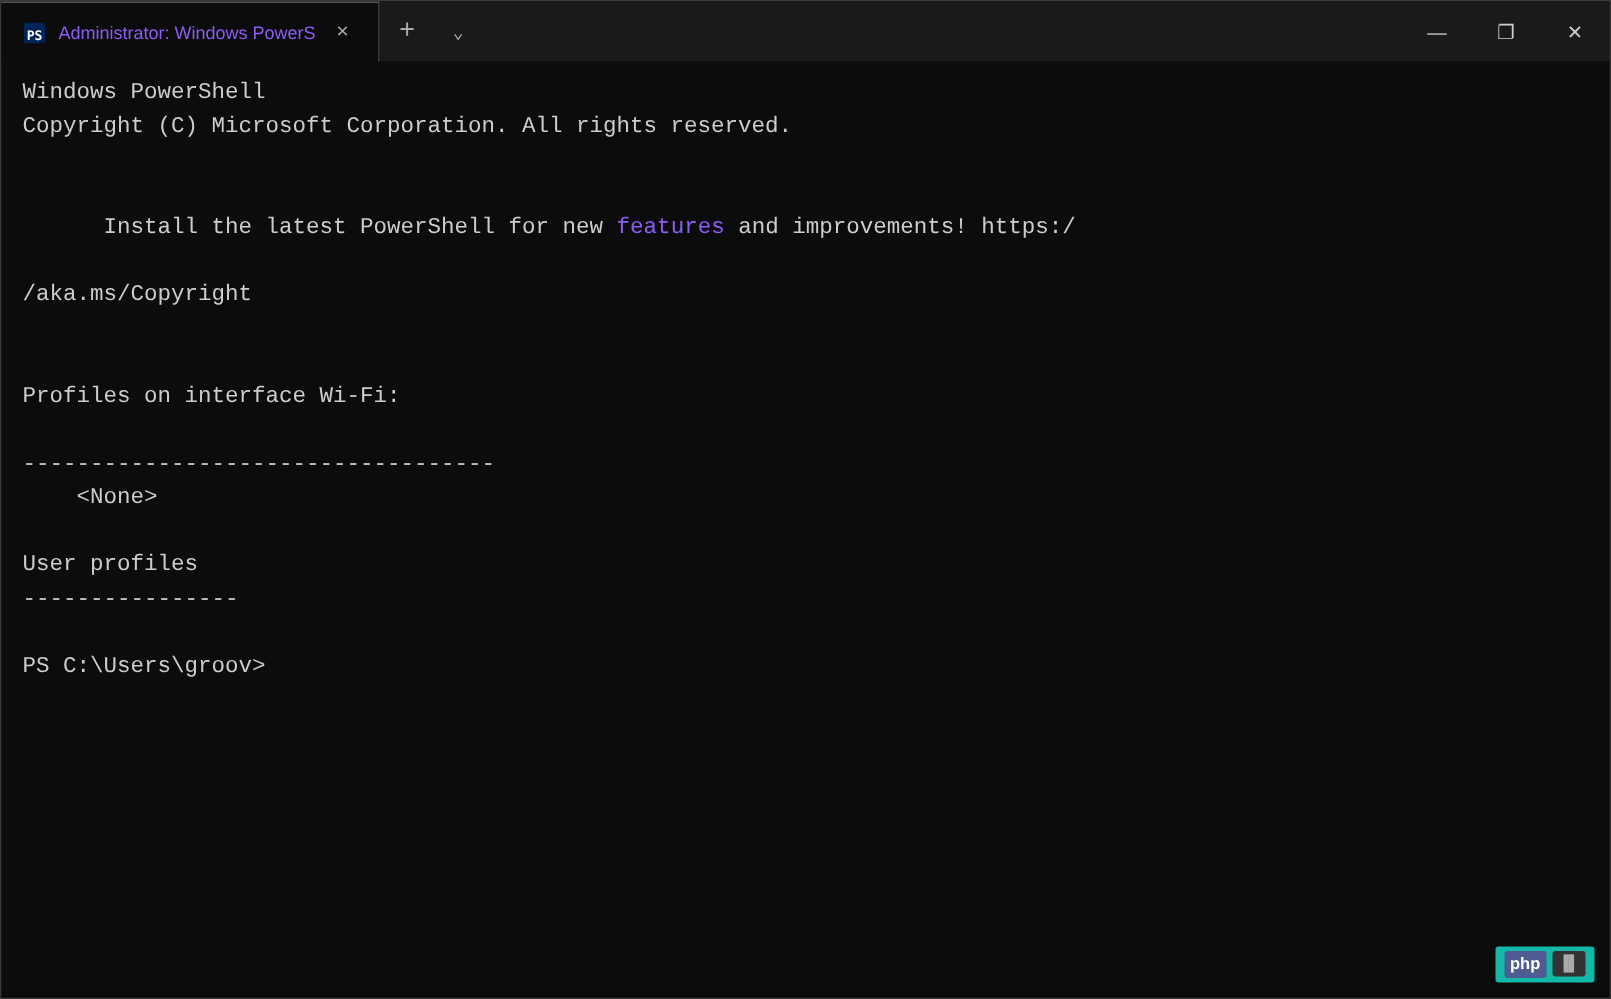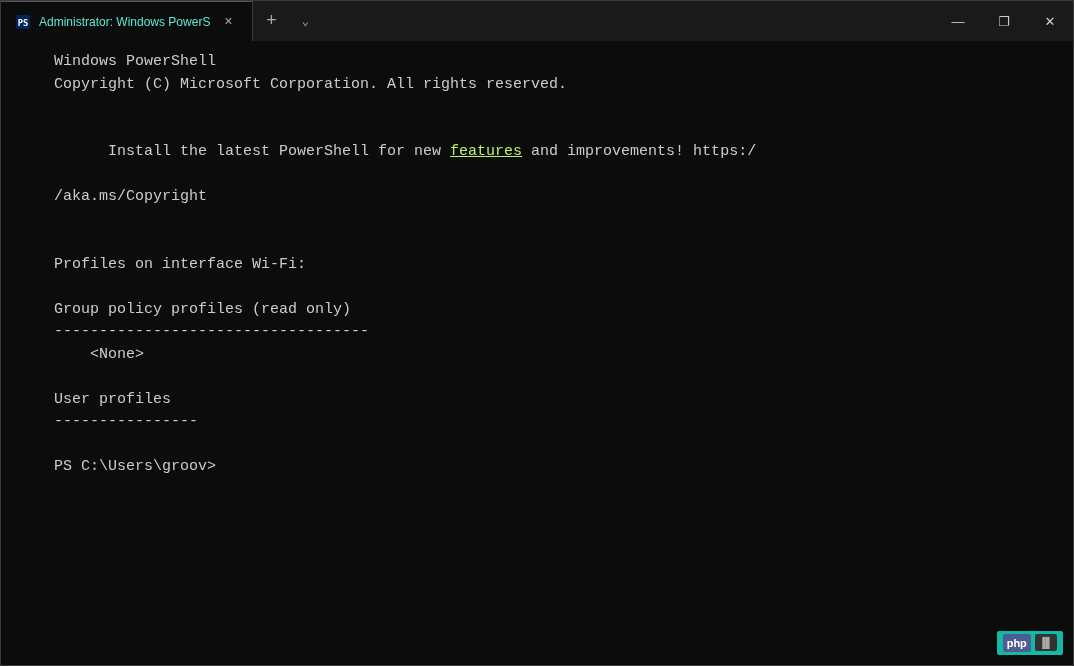--- a/index.html
+++ b/index.html
@@ -60,21 +60,21 @@
       align-items: center;
       justify-content: center;
     }
 
     .tab-icon svg {
       width: 14px;
       height: 14px;
     }
 
     .tab-title {
-      color: #5eead4;
+      color: #8b5cf6;
       font-family: 'Segoe UI', sans-serif;
       font-size: 12px;
       flex: 1;
     }
 
     .tab-close {
       width: 20px;
       height: 20px;
       display: flex;
       align-items: center;
@@ -135,26 +135,24 @@
       color: #cccccc;
       padding: 10px 14px;
       font-size: 15px;
       line-height: 1.5;
       overflow: hidden;
       position: relative;
     }
 
     .line {
       white-space: pre;
-      margin-left: 39px;
     }
 
     .line-yellow {
-      color: #bef264;
-      text-decoration: underline;
+      color: #8b5cf6;
     }
 
     .line-prompt {
       color: #cccccc;
     }
 
     .cmd-highlight {
       color: #ffff00;
     }
 
@@ -218,21 +216,20 @@
     <div class="line">Copyright (C) Microsoft Corporation. All rights reserved.</div>
     <div class="blank-line"></div>
     <div class="line">
       <span>Install the latest PowerShell for new </span><span class="line-yellow">features</span><span> and improvements! https:/</span>
     </div>
     <div class="line">/aka.ms/Copyright</div>
     <div class="blank-line"></div>
     <div class="blank-line"></div>
     <div class="line">Profiles on interface Wi-Fi:</div>
     <div class="blank-line"></div>
-    <div class="line">Group policy profiles (read only)</div>
     <div class="line">-----------------------------------</div>
     <div class="line">    &lt;None&gt;</div>
     <div class="blank-line"></div>
     <div class="line">User profiles</div>
     <div class="line">----------------</div>
     <div class="blank-line"></div>
     <div class="line line-prompt">PS C:\Users\groov&gt; </div>
 
     <div class="php-badge">
       <span class="php-text">php</span>

